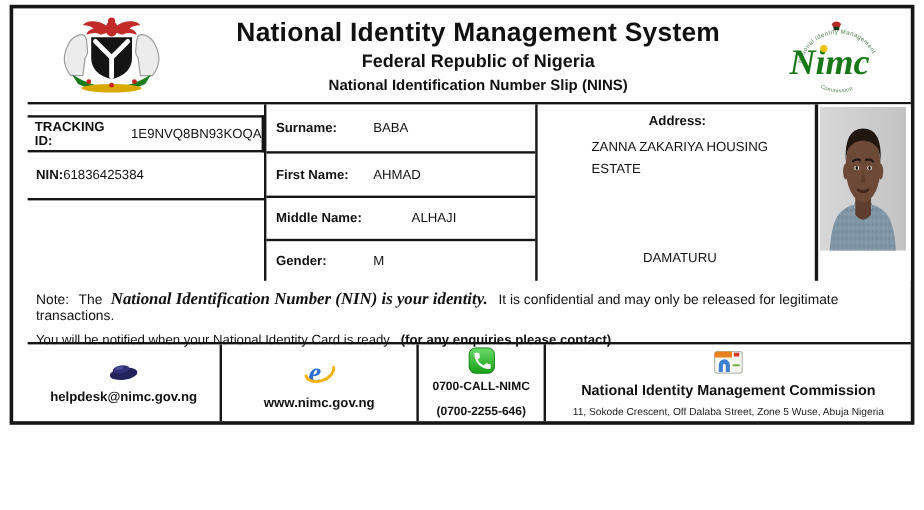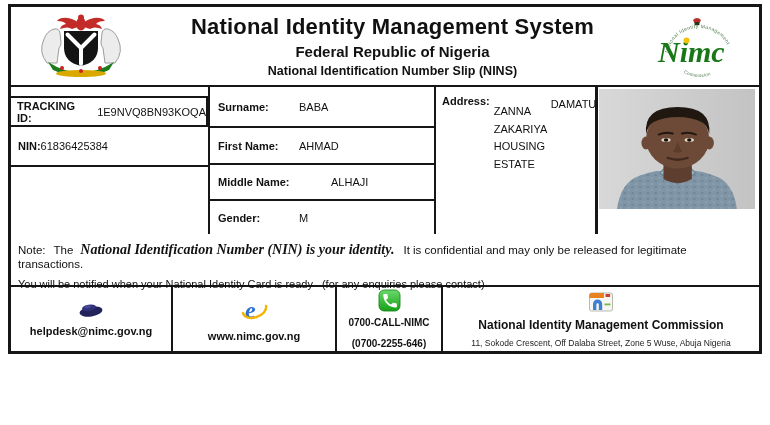--- a/index.html
+++ b/index.html
@@ -6,21 +6,21 @@
   html,body { background:#fff; }
   body {
     width:770px; height:425px;
     font-family:"Liberation Sans","DejaVu Sans",sans-serif;
     color:#111;
   }
   .canvas { position:relative; width:770px; height:425px; background:#fff; overflow:hidden; }
   .slip {
     position:absolute; left:8px; top:4px; width:754px; height:350px;
     border:3px solid #161616; background:#fff;
-    display:flex; flex-direction:column;
+    display:flex; flex-direction:column;padding-left:12px;
   }
   
   .hdr { height:80px; border-bottom:2px solid #161616; display:flex; }
   .hdr-coat { width:140px; display:flex; align-items:center; justify-content:center; }
   .hdr-titles { flex:1; text-align:center; padding-top:7px; }
   .hdr-title { font-size:22px; font-weight:bold; letter-spacing:.2px; }
   .hdr-sub { font-size:15px; font-weight:bold; margin-top:3px; }
   .hdr-slip { font-size:12.5px; font-weight:bold; margin-top:4px; }
   .hdr-logo { width:125px; display:flex; align-items:center; justify-content:center; }
   
@@ -32,38 +32,38 @@
   }
   .track-box .lbl { font-weight:bold; margin-right:5px; }
   .row-nin { height:40px; border-bottom:2px solid #161616; display:flex; align-items:center; padding-left:7px; font-size:11px; }
   .row-nin .lbl { font-weight:bold; }
   .row-nin .val { }
   .col-empty { flex:1; }
   .col-names { width:226px; border-right:2px solid #161616; display:flex; flex-direction:column; }
   .name-row { display:flex; align-items:center; padding-left:8px; font-size:11px; border-bottom:2px solid #161616; }
   .name-row .lbl { font-weight:bold; min-width:81px; }
   .nr1 { height:41px; } .nr2 { height:37px; } .nr3 { height:36px;gap:32px; } .nr4 { flex:1; border-bottom:none; }
-  .col-addr { width:162px; border-right:3px solid #161616; display:flex; flex-direction:row; font-size:11px; padding:8px 4px 9px 6px; }
+  .col-addr { width:234px; border-right:3px solid #161616; display:flex; flex-direction:column; font-size:11px; padding:8px 4px 9px 6px;align-items:center; }
   .addr-label { font-weight:bold; }
   .addr-lines { margin-top:8px; padding-left:4px; line-height:1.6; }
   .addr-spacer { flex:1; }
   .addr-bottom { padding-left:4px; line-height:1.75; }
   .col-photo { flex:1; background:#fff; }
   .photo-img { display:block; width:calc(100% - 5px); height:120px; margin:2px 4px 0 1px; }
   
   .note { height:53px; border-bottom:2px solid #161616; padding:8px 6px 0 7px; }
   .note-l1 { font-size:11.5px; }
   .note-label { font-weight:normal; margin-right:8px; }
   .note-the { margin-right:7px; }
   .note-em {
     font-family:"Liberation Serif","DejaVu Serif",serif;
     font-style:italic; font-weight:bold; font-size:14px; margin-right:9px;
   }
   .note-l2 { font-size:11px; margin-top:8px; }
-  .note-l2 .part2 { margin-left:9px; }
+  .note-l2 .part2 { margin-left:9px;font-weight:bold; }
   
   .ftr { flex:1; display:flex; }
   .fcell {
     border-right:2px solid #161616; display:flex; flex-direction:column;
     align-items:center; justify-content:center; text-align:center; padding:2px 4px;
   }
   .fc1 { width:162px; } .fc2 { width:164px; } .fc3 { width:106px;justify-content:space-between; }
   .fc4 { flex:1; border-right:none; }
   .flabel { font-size:11px; font-weight:bold; margin-top:7px; }
   .fc3 .flabel { font-size:10px; margin-top:4px; }

